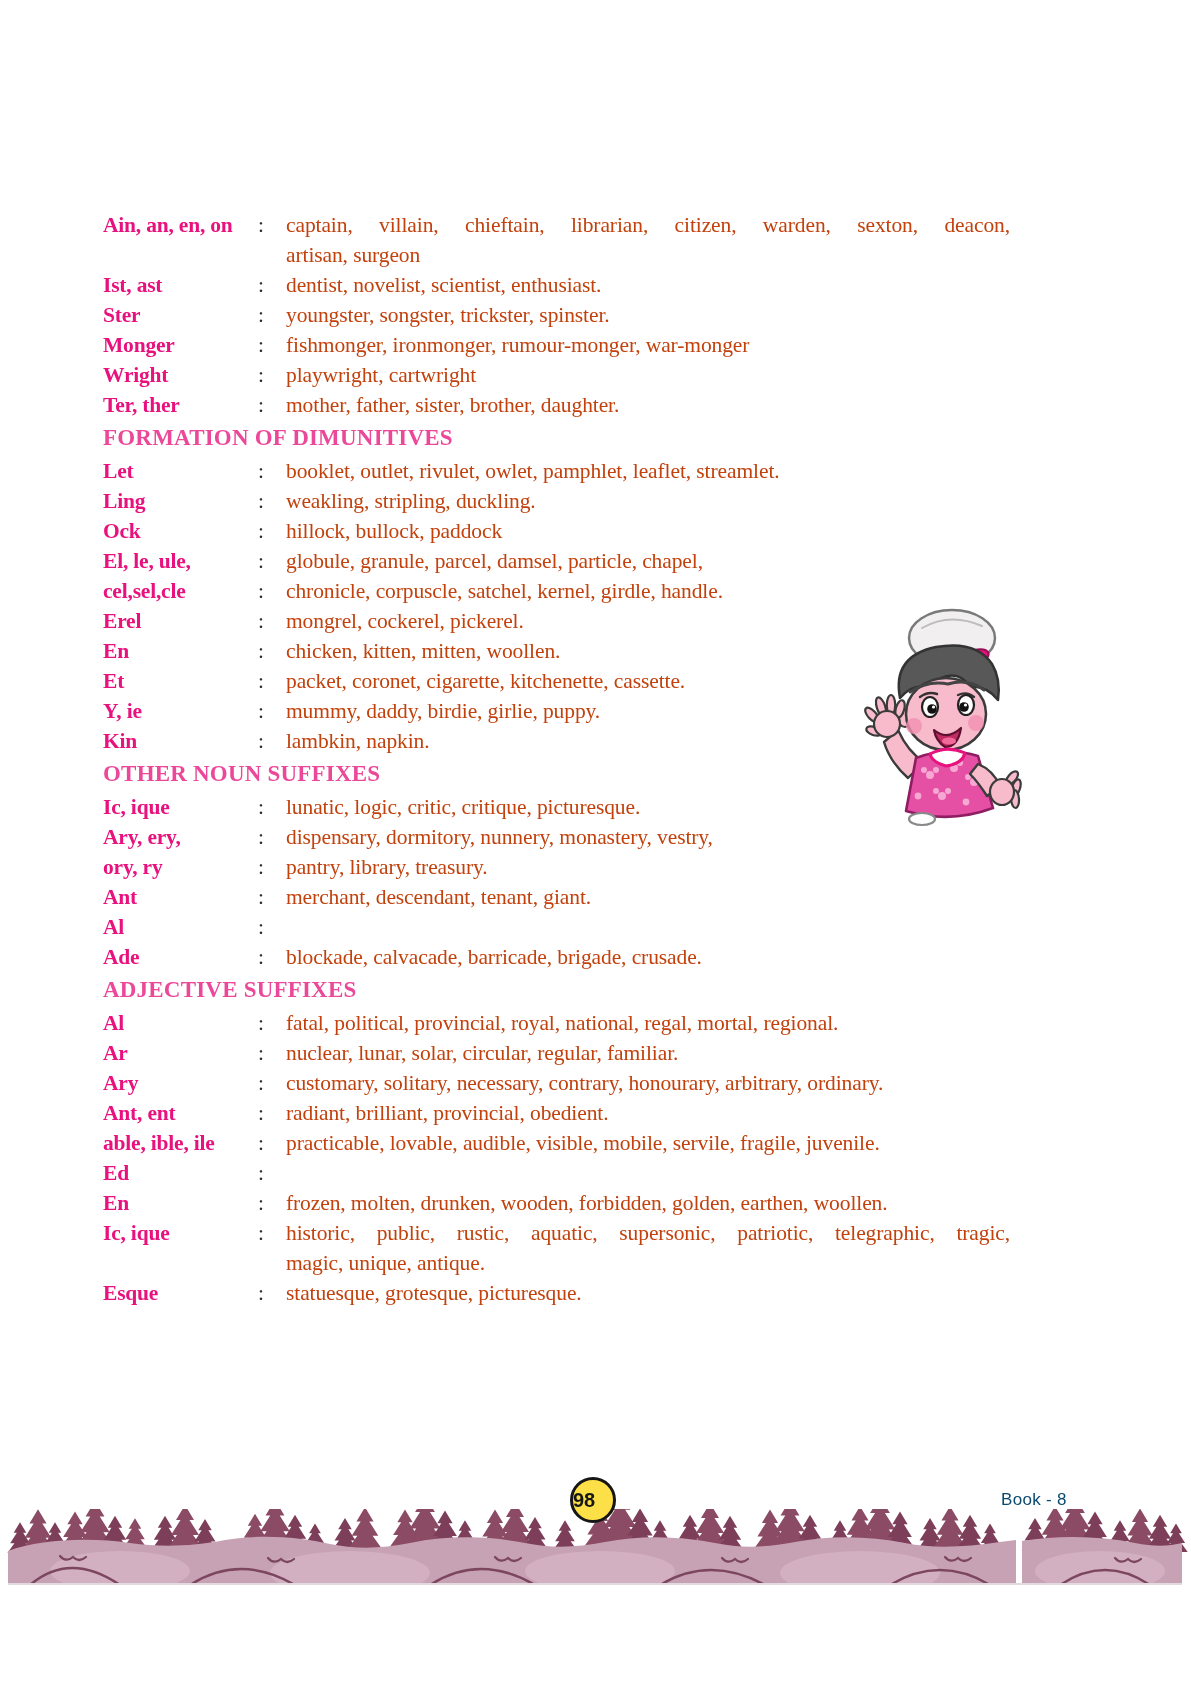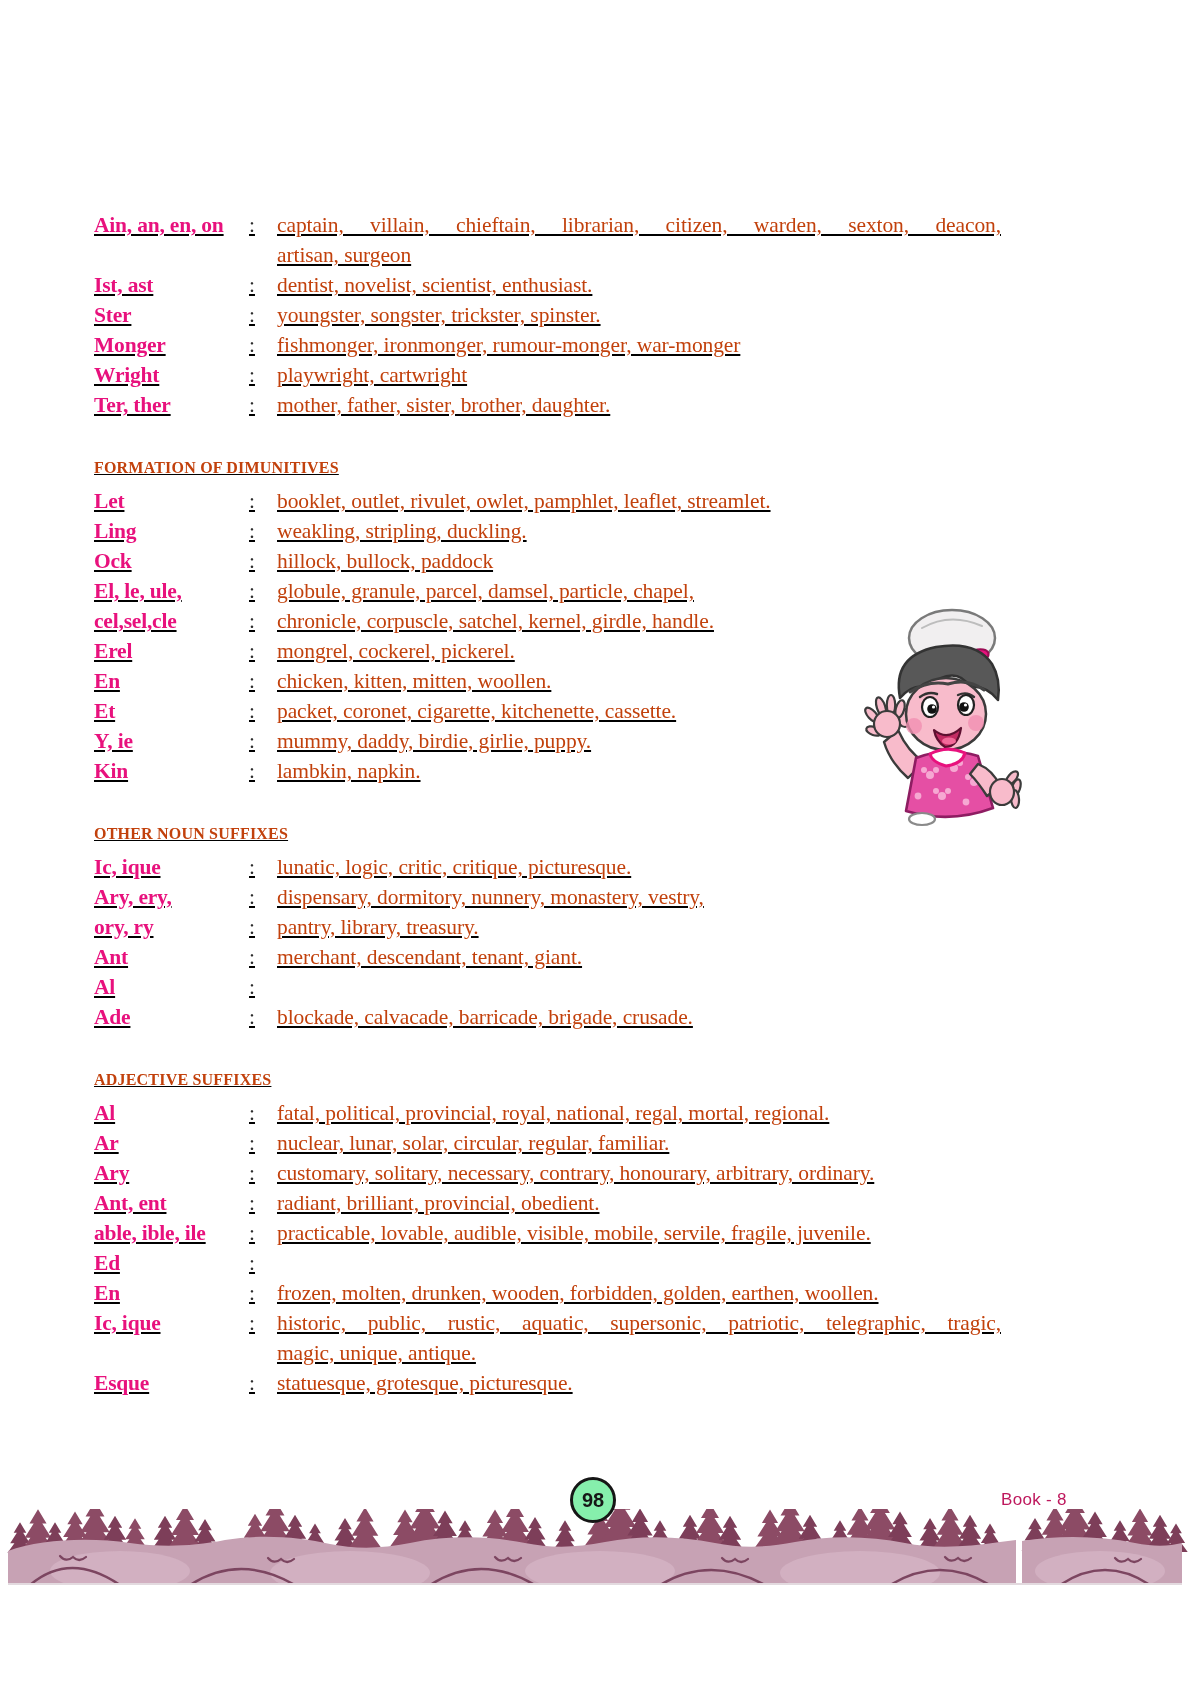--- a/index.html
+++ b/index.html
@@ -1,41 +1,41 @@
 <!DOCTYPE html>
 <html><head>
 <meta charset="utf-8">
 <style>
   html,body{margin:0;padding:0;}
   body{
     width:1191px;height:1684px;position:relative;background:#ffffff;
     font-family:"Liberation Serif", serif;overflow:hidden;
   }
-  .content{position:absolute;left:94px;top:210px;width:907px;text-decoration:underline;}
+  .content{position:absolute;left:103px;top:210px;width:907px;}
   .heading{
-    color:#c2410c;font-weight:bold;font-size:16px;line-height:36px;
-    margin-top:30px;letter-spacing:.2px;
+    color:#ec4899;font-weight:bold;font-size:23px;line-height:36px;
+    letter-spacing:.2px;
   }
   .row{display:grid;grid-template-columns:155px 28px 1fr;}
   .lbl{color:#E8117D;font-weight:bold;font-size:21.5px;line-height:30px;letter-spacing:-.2px;}
   .colon{color:#2D2D2D;font-size:21.5px;line-height:30px;}
   .def{min-width:0;}
   .line{color:#c2410c;font-size:21.5px;line-height:30px;letter-spacing:-.1px;}
   .line.justify{text-align:justify;text-align-last:justify;}
   .girl{position:absolute;left:850px;top:600px;width:172px;height:228px;}
   .strip{position:absolute;left:0;top:1509px;width:1191px;height:76px;}
   .page-badge{
     position:absolute;left:570px;top:1477px;width:46px;height:46px;box-sizing:border-box;
-    border-radius:50%;background:#86efac;border:3px solid #161616;z-index:2;
-    display:flex;align-items:center;justify-content:center;
+    border-radius:50%;background:#fde047;border:3px solid #161616;z-index:2;
+    display:flex;align-items:center;justify-content:flex-start;
     font-family:"Liberation Sans", sans-serif;font-weight:bold;font-size:20px;color:#161616;
   }
   .book-label{
     position:absolute;left:1001px;top:1490px;z-index:2;
-    font-family:"Liberation Sans", sans-serif;font-size:17px;color:#be185d;letter-spacing:.3px;
+    font-family:"Liberation Sans", sans-serif;font-size:17px;color:#0c4a6e;letter-spacing:.3px;
   }
 </style>
 </head>
 <body>
 
 <div class="content">
     <div>
       <div class="row">
         <div class="lbl">Ain, an, en, on</div>
         <div class="colon">:</div>

